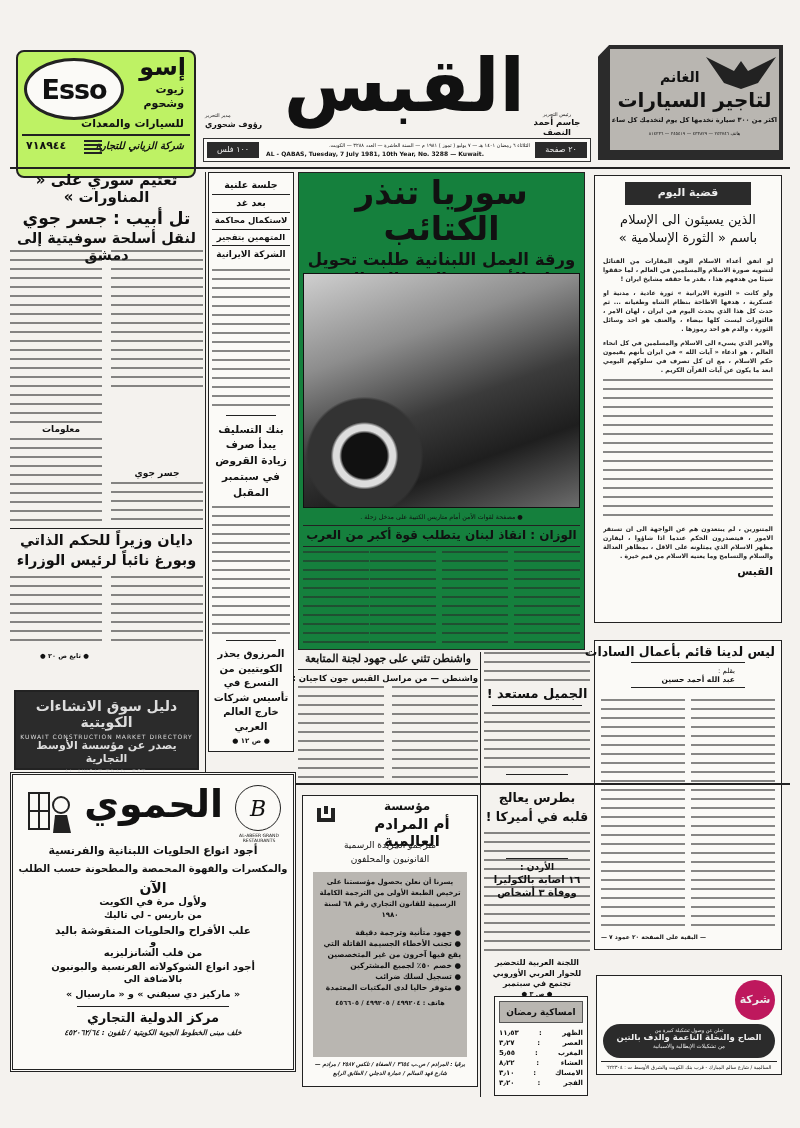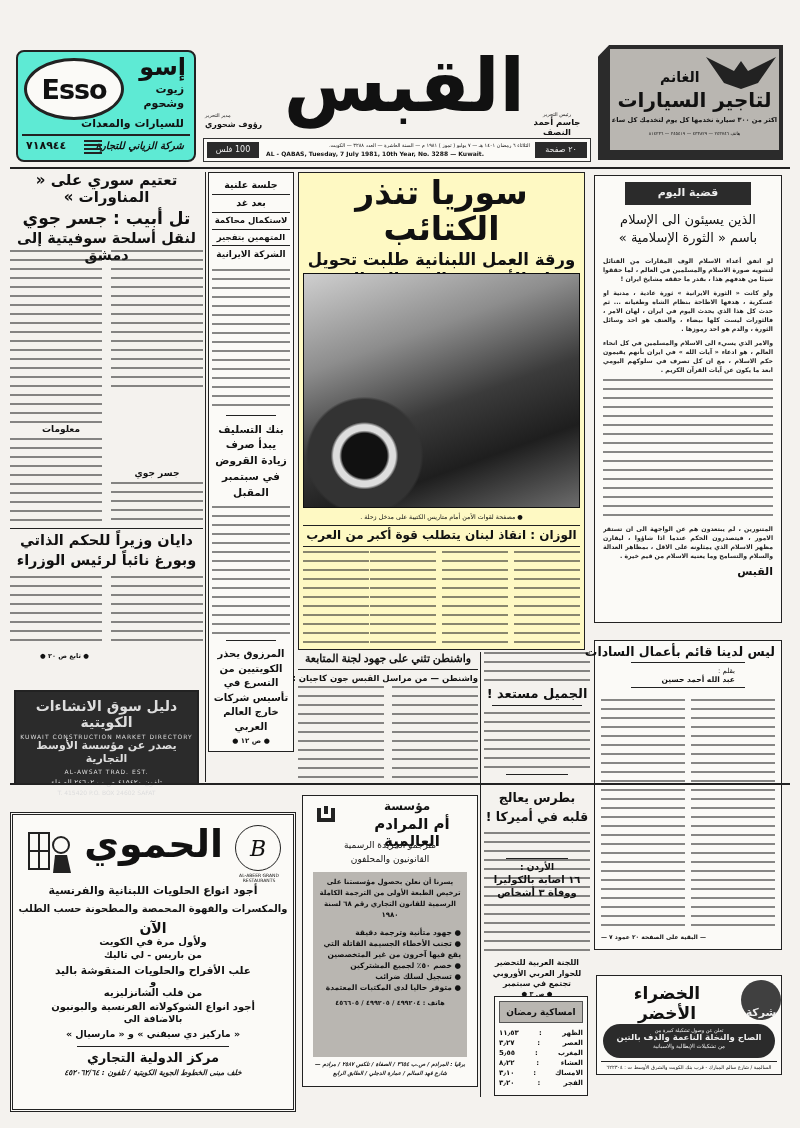--- a/index.html
+++ b/index.html
@@ -18,21 +18,21 @@
   .center { text-align: center; }
   .photo {
     background:
       radial-gradient(circle at 22% 78%, #111 0 8%, #ddd 9% 11%, #333 12% 20%, transparent 21%),
       linear-gradient(160deg, #cfcfcf 0%, #8d8d8d 30%, #3b3b3b 55%, #1e1e1e 75%, #6c6c6c 100%);
   }
 </style>
 </head>
 <body>
 
-<div class="abs boxr" style="left:16px;top:50px;width:180px;height:112px;background:#5eead4;">
+<div class="abs boxr" style="left:16px;top:50px;width:180px;height:128px;background:#bef264;">
   <div class="abs" style="left:6px;top:6px;width:100px;height:62px;border:3px solid #222;border-radius:50%;background:#fbfaf7;display:flex;align-items:center;justify-content:center;">
     <span style="font-family:'DejaVu Sans',sans-serif;font-weight:900;font-size:27px;letter-spacing:-1px;direction:ltr;">Esso</span>
   </div>
   <div class="abs hl" style="right:8px;top:2px;font-size:24px;">إسو</div>
   <div class="abs hl" style="right:10px;top:32px;font-size:11px;">زيوت</div>
   <div class="abs hl" style="right:10px;top:46px;font-size:11px;">وشحوم</div>
   <div class="abs hl" style="right:10px;top:66px;font-size:11px;">للسيارات والمعدات</div>
   <div class="abs" style="left:4px;right:4px;top:82px;height:1.5px;background:#222;"></div>
   <div class="abs hl" style="right:10px;top:88px;font-size:10px;font-style:italic;">شركة الزياني للتجارة</div>
   <div class="abs" style="left:66px;top:88px;width:18px;height:14px;background:repeating-linear-gradient(to bottom,#222 0 2px,transparent 2px 4px);"></div>
@@ -41,21 +41,21 @@
 
 <div class="abs hl" style="left:205px;top:113px;font-size:5px;font-weight:normal;">مدير التحرير</div>
 <div class="abs hl" style="left:205px;top:120px;font-size:8px;">رؤوف شحوري</div>
 
 <div class="abs hl" style="left:300px;top:48px;width:225px;font-size:74px;line-height:1;letter-spacing:-2px;font-weight:900;">القبس</div>
 
 <div class="abs hl" style="left:522px;top:112px;width:70px;font-size:5px;font-weight:normal;">رئيس التحرير</div>
 <div class="abs hl" style="left:522px;top:118px;width:70px;font-size:8.5px;">جاسم أحمد النصف</div>
 
 <div class="abs" style="left:203px;top:138px;width:388px;height:24px;border:1px solid #333;background:#fbfaf7;">
-  <div class="abs dark center" style="left:3px;top:3px;width:52px;height:16px;font-size:8px;line-height:16px;">100 فلس</div>
+  <div class="abs dark center" style="left:3px;top:3px;width:52px;height:16px;font-size:8px;line-height:16px;">١٠٠ فلس</div>
   <div class="abs" style="left:62px;right:60px;top:3px;font-size:5px;white-space:nowrap;overflow:hidden;">الثلاثاء ٦ رمضان ١٤٠١ هـ — ٧ يوليو ( تموز ) ١٩٨١ م — السنة العاشرة — العدد ٣٢٨٨ — الكويت.</div>
   <div class="abs" style="left:62px;right:60px;top:11px;font-size:6px;font-weight:bold;direction:ltr;text-align:left;white-space:nowrap;overflow:hidden;">AL - QABAS, Tuesday, 7 July 1981, 10th Year, No. 3288 — Kuwait.</div>
   <div class="abs dark center" style="right:3px;top:3px;width:52px;height:16px;font-size:8px;line-height:16px;">٢٠ صفحة</div>
 </div>
 
 <div class="abs" style="left:598px;top:45px;width:185px;height:115px;background:#2b2b2b;clip-path:polygon(6% 0,100% 0,100% 100%,0 100%,0 10%);">
   <div class="abs grey" style="left:12px;top:4px;right:4px;bottom:10px;">
     <div class="abs" style="left:96px;top:8px;width:70px;height:32px;">
       <svg width="70" height="32" viewBox="0 0 70 32">
           <path d="M0 0 L28 14 L35 4 L42 14 L70 0 L52 26 L35 32 L18 26 Z" fill="#222"></path>
@@ -84,21 +84,21 @@
 <div class="rule" style="left:10px;width:193px;top:528px;height:1px;"></div>
 
 <div class="abs" style="left:10px;top:532px;width:193px;height:130px;">
   <div class="hl" style="font-size:14.5px;">دايان وزيراً للحكم الذاتي</div>
   <div class="hl" style="font-size:14.5px;margin-top:3px;">وبورغ نائباً لرئيس الوزراء</div>
   <div class="abs col-lines" style="left:0;width:92px;top:44px;height:72px;"></div>
   <div class="abs col-lines" style="right:0;width:92px;top:44px;height:72px;"></div>
   <div class="abs" style="left:30px;top:120px;font-size:6.5px;font-weight:bold;">● تابع ص ٢٠ ●</div>
 </div>
 
-<div class="abs" style="left:14px;top:690px;width:185px;height:95px;border:2px solid #222;background:#2b2b2b;color:#ddd;text-align:center;">
+<div class="abs" style="left:14px;top:690px;width:185px;height:80px;border:2px solid #222;background:#2b2b2b;color:#ddd;text-align:center;">
   <div class="hl" style="font-size:14px;margin-top:6px;">دليل سوق الانشاءات الكويتية</div>
   <div style="font-size:6px;direction:ltr;letter-spacing:1px;margin-top:3px;">KUWAIT CONSTRUCTION MARKET DIRECTORY</div>
   <div class="hl" style="font-size:11px;">يصدر عن مؤسسة الأوسط التجارية</div>
   <div style="font-size:6px;direction:ltr;letter-spacing:1px;margin-top:3px;">AL-AWSAT TRAD. EST.</div>
   <div style="font-size:7.5px;margin-top:3px;">تلفون ٤١٥٤٢٠ ص.ب ٢٤٦٠٢ الصفاة</div>
   <div style="font-size:6px;direction:ltr;margin-top:2px;">T. 415420 P.O. BOX 24602 SAFAT</div>
 </div>
 
 <div class="rule" style="left:205px;width:1px;top:172px;height:610px;"></div>
 <div class="abs" style="left:208px;top:172px;width:86px;height:580px;border:1px solid #222;background:#fbfaf7;padding:4px 3px;">
@@ -109,21 +109,21 @@
   <div class="hl" style="font-size:9px;padding:3px 0;">الشركة الايرانية</div>
   <div class="col-lines" style="height:140px;margin-top:6px;"></div>
   <div style="height:1px;background:#222;margin:6px 14px;"></div>
   <div class="hl" style="font-size:10.5px;line-height:1.5;">بنك التسليف يبدأ صرف زيادة القروض في سبتمبر المقبل</div>
   <div class="col-lines" style="height:128px;margin-top:6px;"></div>
   <div style="height:1px;background:#222;margin:6px 14px;"></div>
   <div class="hl" style="font-size:10px;line-height:1.45;">المرزوق يحذر الكويتيين من التسرع في تأسيس شركات خارج العالم العربي</div>
   <div class="center" style="font-size:7px;font-weight:bold;margin-top:3px;">● ص ١٢ ●</div>
 </div>
 
-<div class="abs" style="left:298px;top:172px;width:287px;height:478px;border:1.5px solid #222;background:#fef9c3;">
+<div class="abs" style="left:298px;top:172px;width:287px;height:478px;border:1.5px solid #222;background:#15803d;">
   <div class="hl" style="font-size:33px;line-height:1.1;margin-top:2px;letter-spacing:-1px;">سوريا تنذر الكتائب</div>
   <div class="hl" style="font-size:16.5px;margin-top:3px;">ورقة العمل اللبنانية طلبت تحويل</div>
   <div class="hl" style="font-size:16.5px;margin-top:1px;">مهام الأمن من الردع إلى الجيش</div>
   <div class="abs photo" style="left:4px;right:4px;top:100px;height:235px;border:1px solid #111;"></div>
   <div class="abs center" style="left:4px;right:4px;top:340px;font-size:6.3px;">● مصفحة لقوات الأمن أمام متاريس الكتيبة على مدخل زحلة .</div>
   <div class="abs" style="left:4px;right:4px;top:352px;height:1px;background:#222;"></div>
   <div class="abs hl" style="left:4px;right:4px;top:356px;font-size:12px;">الوزان : انقاذ لبنان يتطلب قوة أكبر من العرب</div>
   <div class="abs" style="left:4px;right:4px;top:373px;height:1px;background:#222;"></div>
   <div class="abs col-lines" style="right:4px;width:66px;top:378px;height:96px;"></div>
   <div class="abs col-lines" style="right:76px;width:66px;top:378px;height:96px;"></div>
@@ -213,36 +213,35 @@
   <div style="height:1px;background:#222;margin:3px 30px 0;"></div>
   <div style="font-size:7px;margin-top:4px;margin-right:40px;">بقلم :</div>
   <div style="font-size:7.5px;font-weight:bold;margin-right:40px;">عبد الله أحمد حسين</div>
   <div style="height:1px;background:#222;margin:3px 30px 0;"></div>
   <div class="abs col-lines" style="right:6px;width:84px;top:58px;height:230px;"></div>
   <div class="abs col-lines" style="left:6px;width:84px;top:58px;height:230px;"></div>
   <div class="abs" style="left:6px;top:292px;font-size:6px;font-weight:bold;">— البقية على الصفحة ٢٠ عمود ٧ —</div>
 </div>
 
 <div class="abs" style="left:596px;top:975px;width:186px;height:100px;border:1.5px solid #222;background:#fbfaf7;">
-  <div class="abs" style="right:0;top:4px;width:40px;height:40px;border-radius:50%;background:#404040;color:#eee;display:flex;align-items:flex-end;justify-content:center;">
+  <div class="abs" style="right:6px;top:4px;width:40px;height:40px;border-radius:50%;background:#be185d;color:#eee;display:flex;align-items:center;justify-content:center;">
     <span class="hl" style="font-size:11px;">شركة</span>
   </div>
-  <div class="abs hl" style="left:6px;right:50px;top:8px;font-size:17px;">الخضراء الأخضر</div>
   <div class="abs dark" style="left:6px;right:6px;top:48px;height:34px;border-radius:17px;text-align:center;padding-top:3px;">
     <div style="font-size:5px;">تعلن عن وصول تشكيلة كبيرة من</div>
     <div class="hl" style="font-size:8.5px;">الصاج والنخلة الناعمة والدف بالتين</div>
     <div style="font-size:5.5px;">من تشكيلات الإيطالية والاسبانية</div>
   </div>
   <div class="abs" style="left:4px;right:4px;top:85px;height:1px;background:#222;"></div>
   <div class="abs" style="left:4px;right:4px;top:88px;font-size:5px;text-align:center;white-space:nowrap;overflow:hidden;">السالمية / شارع سالم المبارك - قرب بنك الكويت والشرق الأوسط ت : ٦٢٢٣٠٤</div>
 </div>
 
 <div class="rule" style="left:10px;right:10px;top:783px;height:1.5px;"></div>
 
-<div class="abs" style="left:10px;top:812px;width:286px;height:300px;border:3px double #222;background:#fbfaf7;">
+<div class="abs" style="left:10px;top:772px;width:286px;height:300px;border:3px double #222;background:#fbfaf7;">
   <div class="abs" style="left:14px;top:14px;width:50px;height:50px;">
     <svg width="50" height="50" viewBox="0 0 50 50">
         <rect x="2" y="4" width="20" height="36" fill="none" stroke="#222" stroke-width="2"></rect>
         <line x1="12" y1="4" x2="12" y2="40" stroke="#222" stroke-width="2"></line>
         <line x1="2" y1="22" x2="22" y2="22" stroke="#222" stroke-width="2"></line>
         <circle cx="34" cy="16" r="8" fill="none" stroke="#222" stroke-width="2"></circle>
         <path d="M28 26 L40 26 L44 44 L26 44 Z" fill="#222"></path>
       </svg>
   </div>
   <div class="abs hl" style="left:80px;width:130px;top:8px;font-size:38px;font-weight:900;">الحموي</div>

